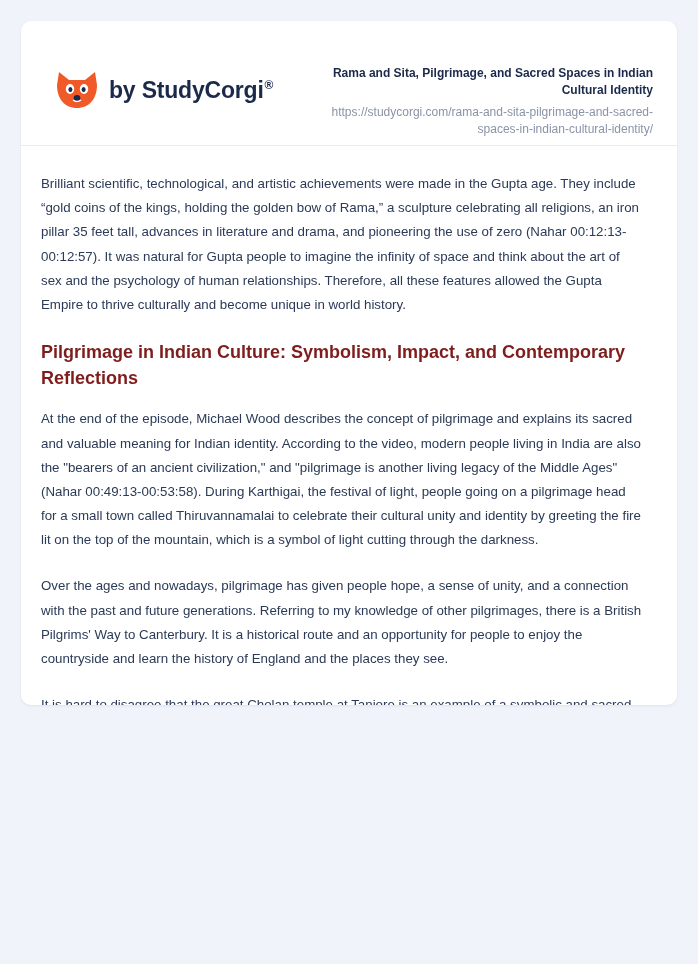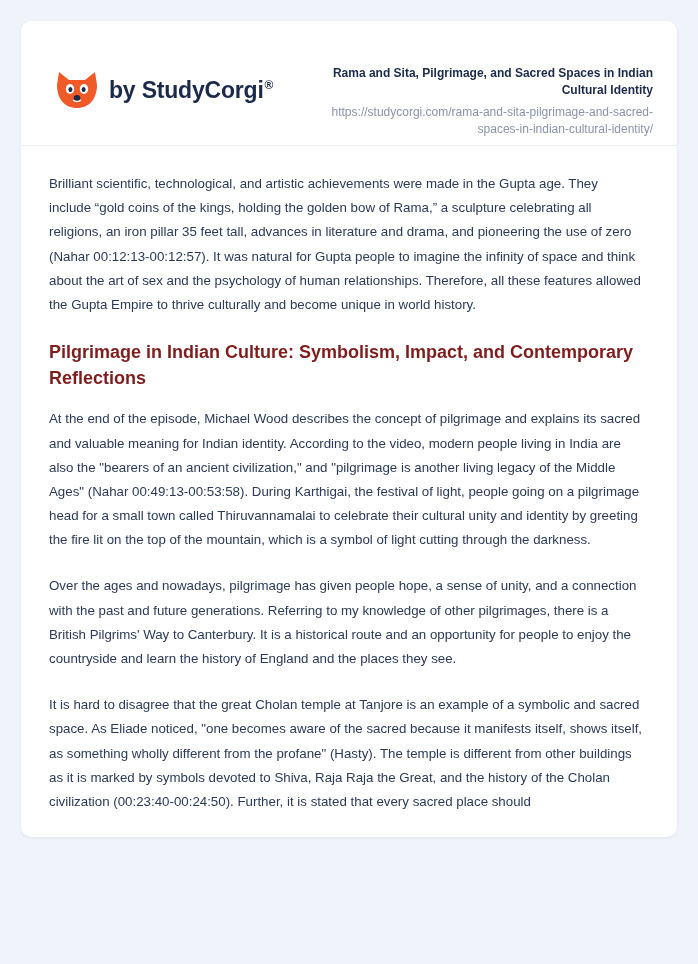--- a/index.html
+++ b/index.html
@@ -11,21 +11,21 @@
     height: 964px;
     background: #f0f3fa;
     font-family: "Liberation Sans", sans-serif;
     -webkit-font-smoothing: antialiased;
   }
   .page {
     position: absolute;
     left: 21px;
     top: 21px;
     width: 656px;
-    height: 816px;
+    height: 684px;
     background: #ffffff;
     border-radius: 10px;
     box-shadow: 0 1px 3px rgba(30, 40, 80, 0.08);
     overflow: hidden;
   }
   
   .header {
     display: flex;
     align-items: flex-start;
     justify-content: space-between;
@@ -77,21 +77,21 @@
     margin: 0;
     word-break: break-word;
   }
   .divider {
     height: 1px;
     background: #e7ebf3;
     margin: 14px 0 0 0;
   }
   
   .content {
-    padding: 26px 34px 0 28px;
+    padding: 26px 34px 0 20px;
   }
   p.body-text {
     font-size: 13.3px;
     line-height: 1.82;
     color: #2b3a57;
     margin: 0 0 22px 0;
     text-align: left;
   }
   p.body-text:last-child {
     margin-bottom: 14px;

